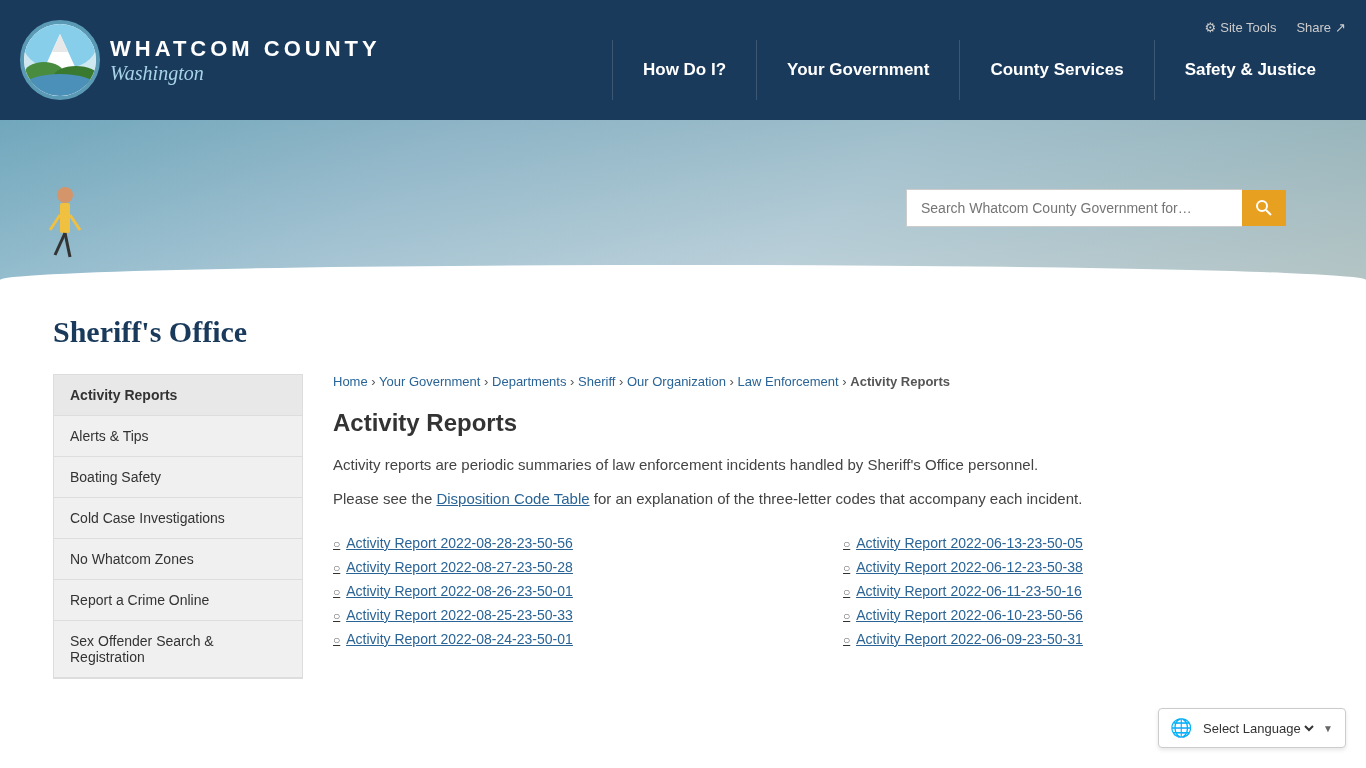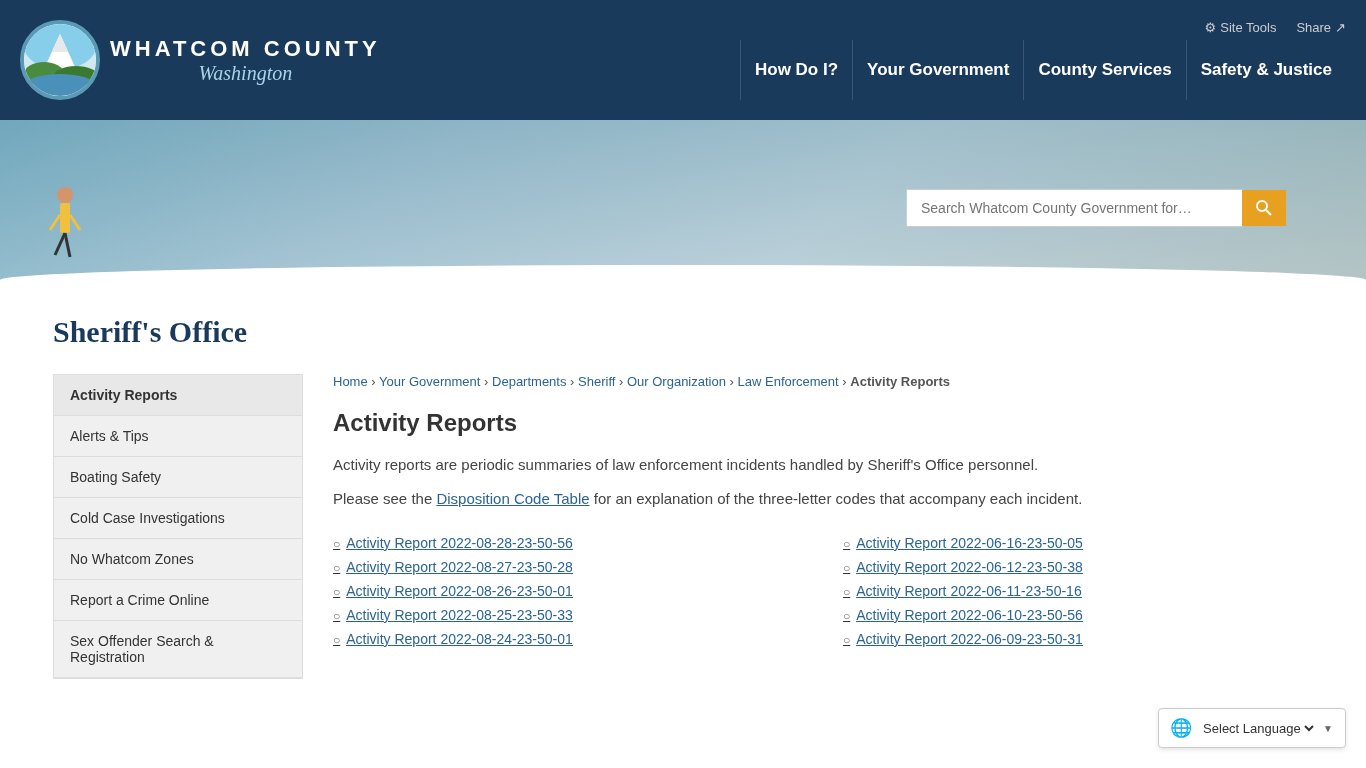--- a/index.html
+++ b/index.html
@@ -43,21 +43,20 @@
       font-weight: bold;
       letter-spacing: 4px;
       text-transform: uppercase;
     }
     .county-name .washington {
       display: block;
       font-size: 20px;
       font-style: italic;
       color: #a8d4e8;
       font-family: Georgia, serif;
-      text-align: center;
     }
     .top-right {
       display: flex;
       flex-direction: column;
       align-items: flex-end;
       gap: 5px;
     }
     .top-tools {
       display: flex;
       align-items: center;
@@ -71,21 +70,21 @@
       gap: 4px;
       cursor: pointer;
       color: #ccc;
     }
     .nav-menu {
       display: flex;
       align-items: stretch;
     }
     .nav-item {
       color: #fff;
-      padding: 0 14px;
+      padding: 0 30px;
       font-size: 17px;
       font-weight: bold;
       cursor: pointer;
       display: flex;
       align-items: center;
       border-left: 1px solid rgba(255,255,255,0.15);
       height: 60px;
     }
 
     
@@ -400,21 +399,21 @@
               <a href="#">Activity Report 2022-08-25-23-50-33</a>
             </li>
             <li>
               <a href="#">Activity Report 2022-08-24-23-50-01</a>
             </li>
           </ul>
         </div>
         <div class="report-column">
           <ul>
             <li>
-              <a href="#">Activity Report 2022-06-16-23-50-05</a>
+              <a href="#">Activity Report 2022-06-13-23-50-05</a>
             </li>
             <li>
               <a href="#">Activity Report 2022-06-12-23-50-38</a>
             </li>
             <li>
               <a href="#">Activity Report 2022-06-11-23-50-16</a>
             </li>
             <li>
               <a href="#">Activity Report 2022-06-10-23-50-56</a>
             </li>

